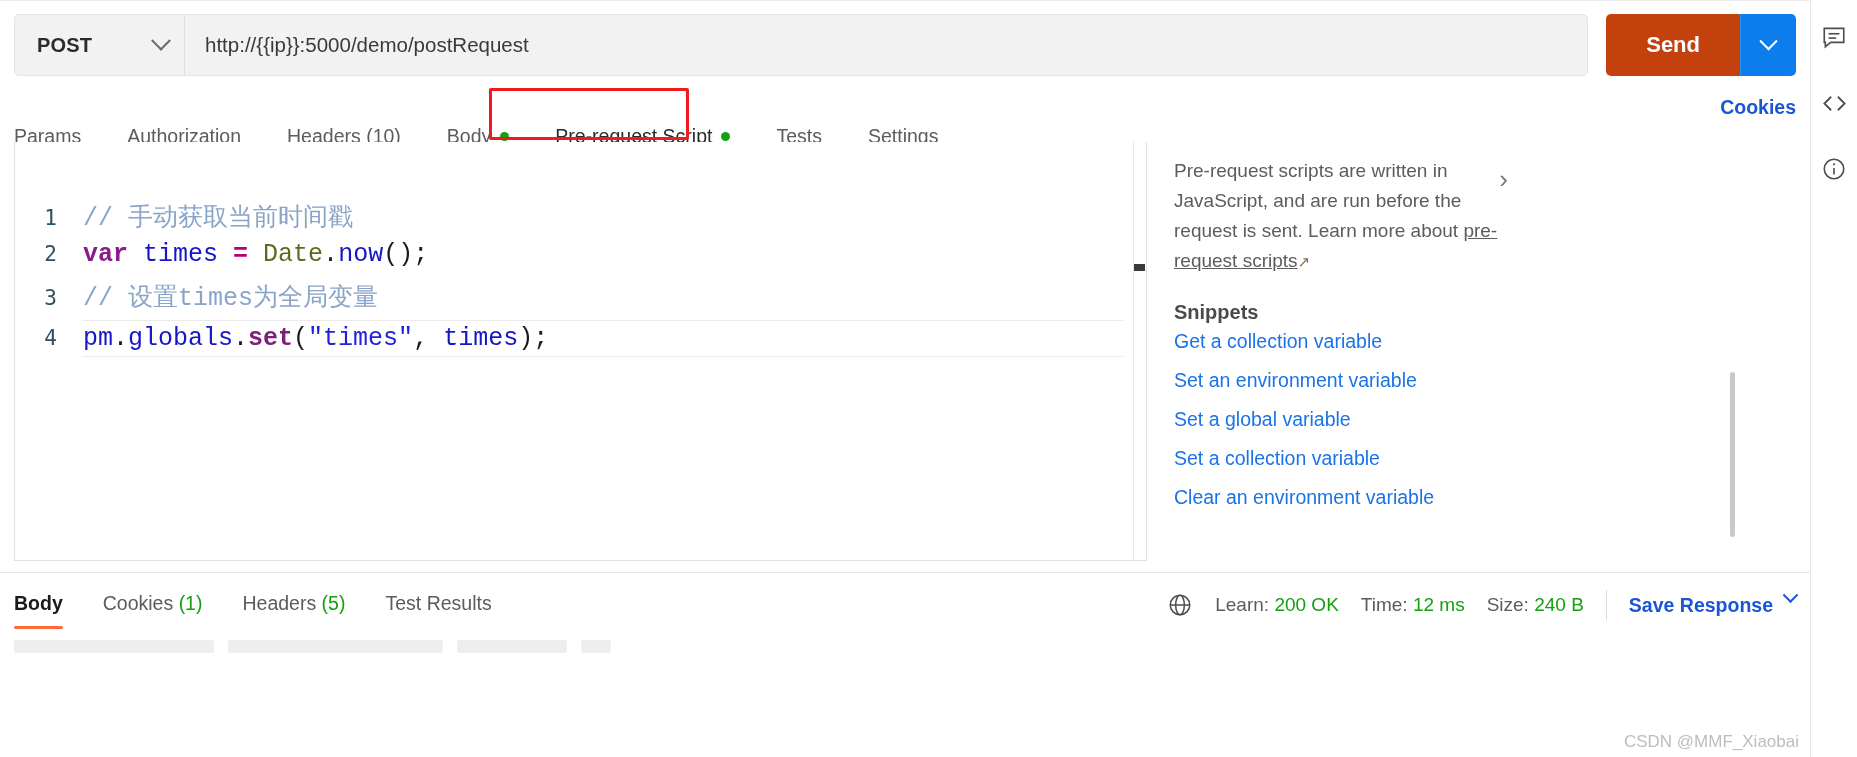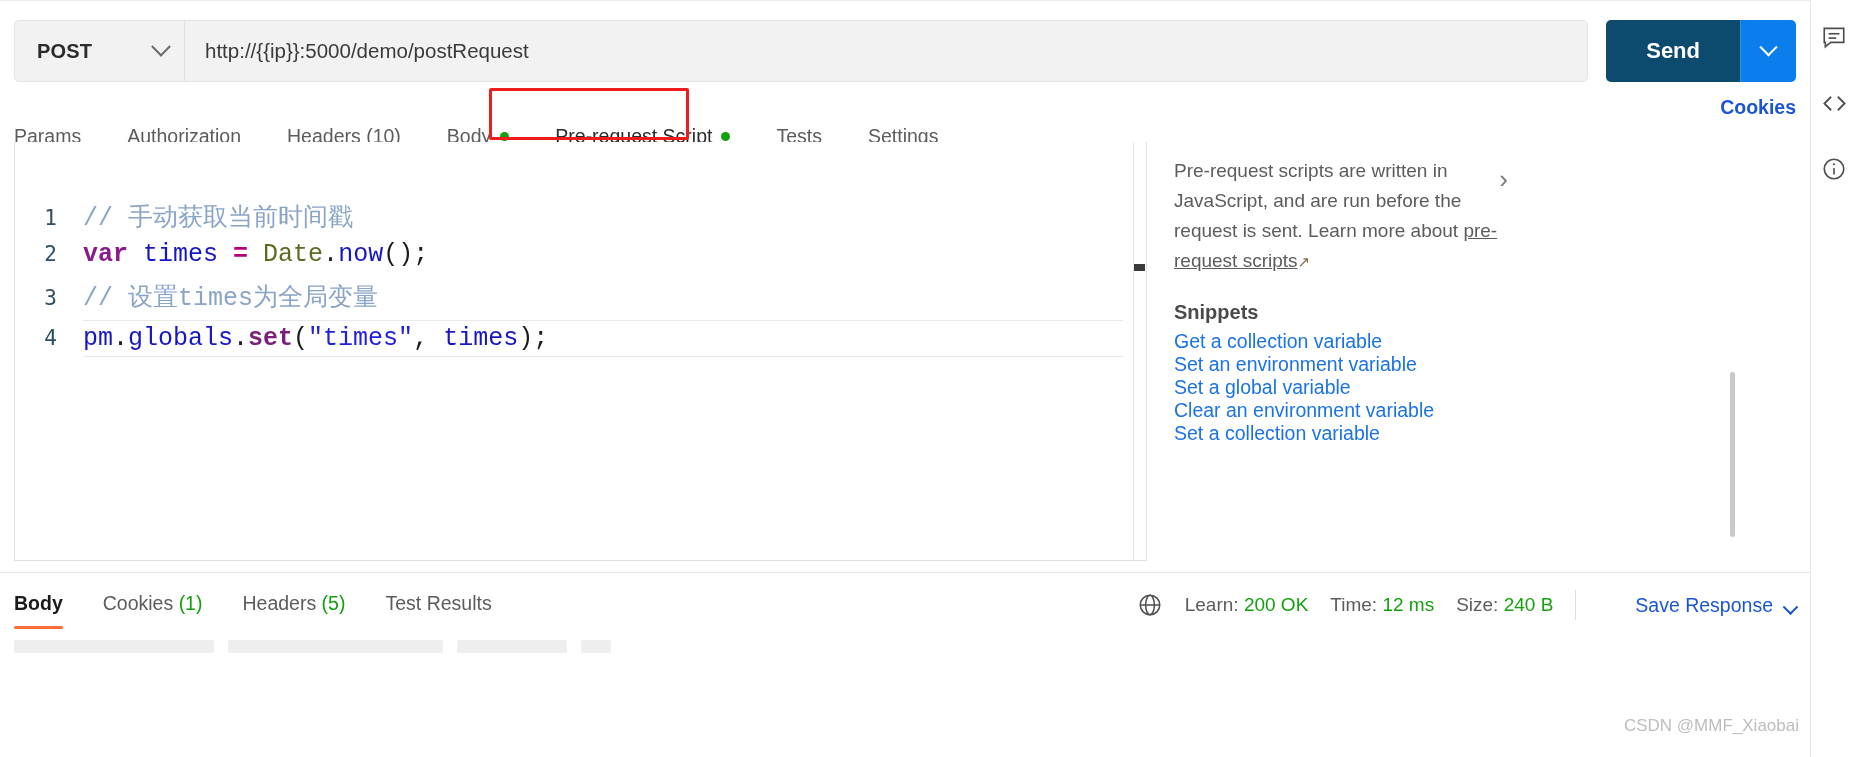--- a/index.html
+++ b/index.html
@@ -15,41 +15,41 @@
   .right-rail {
     position: absolute; top: 0; right: 0; width: 47px; height: 757px;
     border-left: 1px solid #e6e6e6; background: #fff;
     display: flex; flex-direction: column; align-items: center; padding-top: 22px;
   }
   .rail-icon { width: 30px; height: 30px; margin-bottom: 36px; color: #4e4e4e;
                display: flex; align-items: center; justify-content: center; }
   .rail-icon svg { display:block; }
 
   
-  .urlrow { position: absolute; left: 14px; top: 20px; width: 1782px; height: 62px; display: flex; }
+  .urlrow { position: absolute; left: 14px; top: 14px; width: 1782px; height: 62px; display: flex; }
   .method-url {
     display: flex; flex: 1; height: 62px;
     background: #f2f2f2; border: 1px solid #e4e4e4; border-radius: 5px; overflow: hidden;
   }
   .method {
     width: 170px; height: 100%; display: flex; align-items: center;
     justify-content: space-between; padding: 0 16px 0 22px;
     border-right: 1px solid #e0e0e0; cursor: pointer;
   }
   .method-label { font-size: 20px; font-weight: bold; color: #2b2b2b; letter-spacing: .2px; }
   .chev { width: 14px; height: 14px; border-right: 2.2px solid #6b6b6b; border-bottom: 2.2px solid #6b6b6b;
           transform: rotate(45deg) translate(-3px,-3px); }
   .url-input {
     flex: 1; height: 100%; border: none; outline: none; background: transparent;
     font-size: 20.5px; color: #3a3a3a; padding: 0 20px;
     font-family: "Liberation Sans", sans-serif;
   }
   .send-wrap { margin-left: 18px; display: flex; height: 62px; }
   .send-btn {
-    background: #0c4a6e; color: #fff; border: none; border-radius: 5px 0 0 5px;
+    background: #c2410c; color: #fff; border: none; border-radius: 5px 0 0 5px;
     font-size: 22px; font-weight: bold; padding: 0 40px; cursor: pointer;
     font-family: "Liberation Sans", sans-serif;
   }
   .send-caret {
     background: #0b7ded; border-radius: 0 5px 5px 0; width: 56px;
     display: flex; align-items: center; justify-content: center; cursor: pointer;
     border-left: 1px solid #2f8ff0;
   }
   .send-caret .chev { border-color: #fff; width: 13px; height: 13px; }
 
@@ -120,21 +120,21 @@
   }
   .docs-link { color: #5c5c5c; text-decoration: underline; cursor: pointer; }
   .arrow-glyph { font-size: 15px; color: #8a6a4a; }
   .collapse-arrow {
     position: absolute; right: 290px; top: 22px; font-size: 26px; color: #7a7a7a; cursor: pointer;
   }
   .snippets-title {
     margin-top: 24px; font-size: 20px; font-weight: bold; color: #4a4a4a;
   }
   .snip-link {
-    display: block; font-size: 19.5px; color: #1a73e8; cursor: pointer;
+    display: block; font-size: 19.5px; color: #1a73e8; margin-top: 16px; cursor: pointer;
     width: 340px;
   }
   .snip-link:first-of-type { margin-top: 6px; }
   .panel-scrollbar {
     position: absolute; right: 63px; top: 230px; width: 5px; height: 165px;
     background: #c9c9c9; border-radius: 3px;
   }
 
   
   .bottom-bar {
@@ -153,30 +153,30 @@
   .count-green { color: #13a10e; }
   .status-area {
     position: absolute; right: 0px; top: 572px; height: 66px; display: flex;
     align-items: center; gap: 22px; padding-right: 61px;
   }
   .globe-icon { width: 26px; height: 26px; color: #4e4e4e; }
   .stat { font-size: 19px; color: #5c5c5c; white-space: nowrap; }
   .stat b { color: #13a10e; font-weight: normal; }
   .divider-v { width: 1px; height: 30px; background: #dcdcdc; }
   .save-response {
-    font-size: 19.5px; color: #1a55d6; font-weight: normal; cursor: pointer;
-    display: flex; align-items: flex-end; gap: 12px; margin-left: 37px;
+    font-size: 19.5px; color: #1a55d6; font-weight: bold; cursor: pointer;
+    display: flex; align-items: flex-start; gap: 12px;
   }
   .save-response .chev { border-color: #1a55d6; width: 11px; height: 11px; }
 
   
   .stub-row { position: absolute; left: 14px; top: 640px; display: flex; gap: 14px; align-items: center; }
   .stub { height: 13px; background: #eeeeee; border-radius: 2px; }
   .watermark {
-    position: absolute; right: 58px; bottom: 21px; font-size: 17px; color: #bdbdbd;
+    position: absolute; right: 58px; bottom: 5px; font-size: 17px; color: #bdbdbd;
   }
   .top-hairline { position:absolute; left:0; top:0; width:1810px; height:1px; background:#ededed; }
 </style>
 </head>
 <body>
 
 <div class="app">
   <div class="top-hairline"></div>
 
   <div class="urlrow">
@@ -250,22 +250,22 @@
   <div class="docs-panel">
     <div class="collapse-arrow">›</div>
     <div class="docs-text">
       <span>Pre-request scripts are written in JavaScript, and are run before the request is sent. Learn more about </span><span class="docs-link">pre-request scripts</span><span class="arrow-glyph">↗</span>
     </div>
     <div class="snippets-title">Snippets</div>
     <div id="snippets-list">
         <span class="snip-link">Get a collection variable</span>
         <span class="snip-link">Set an environment variable</span>
         <span class="snip-link">Set a global variable</span>
+        <span class="snip-link">Set a collection variable</span>
         <span class="snip-link">Clear an environment variable</span>
-        <span class="snip-link">Set a collection variable</span>
       </div>
     <div class="panel-scrollbar"></div>
   </div>
 
   <div class="bottom-bar" id="response-tabs">
       <div class="btab active"><span>Body</span></div>
       <div class="btab"><span>Cookies</span> <span class="count-green">(1)</span></div>
       <div class="btab"><span>Headers</span> <span class="count-green">(5)</span></div>
       <div class="btab"><span>Test Results</span></div>
     </div>

